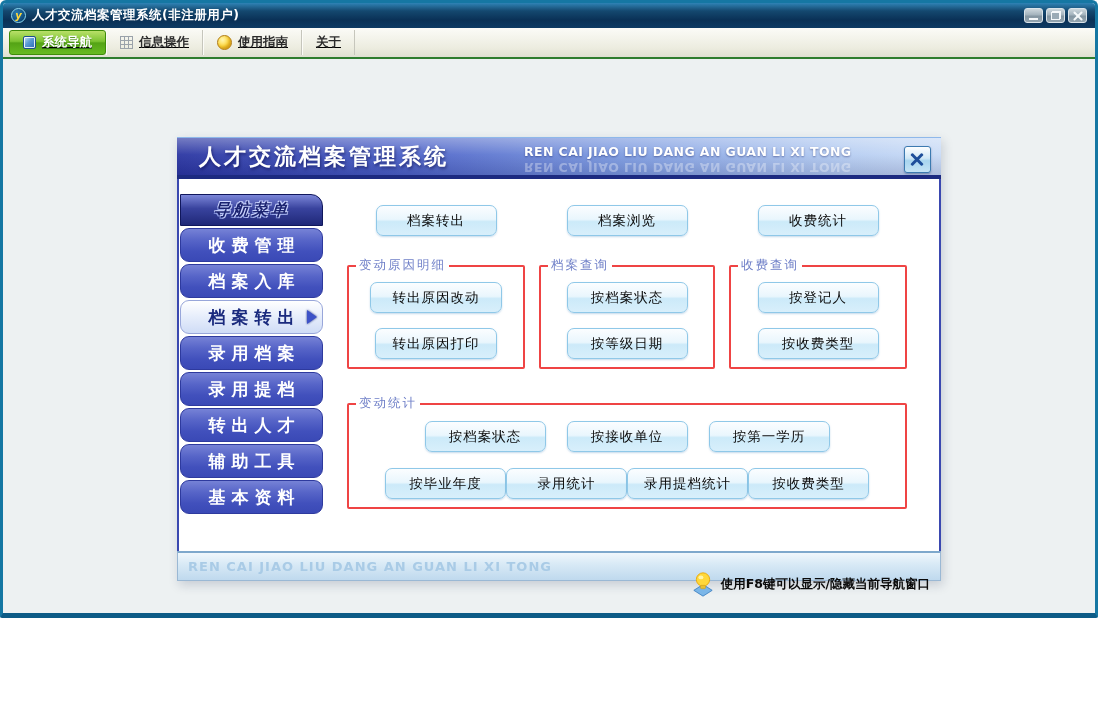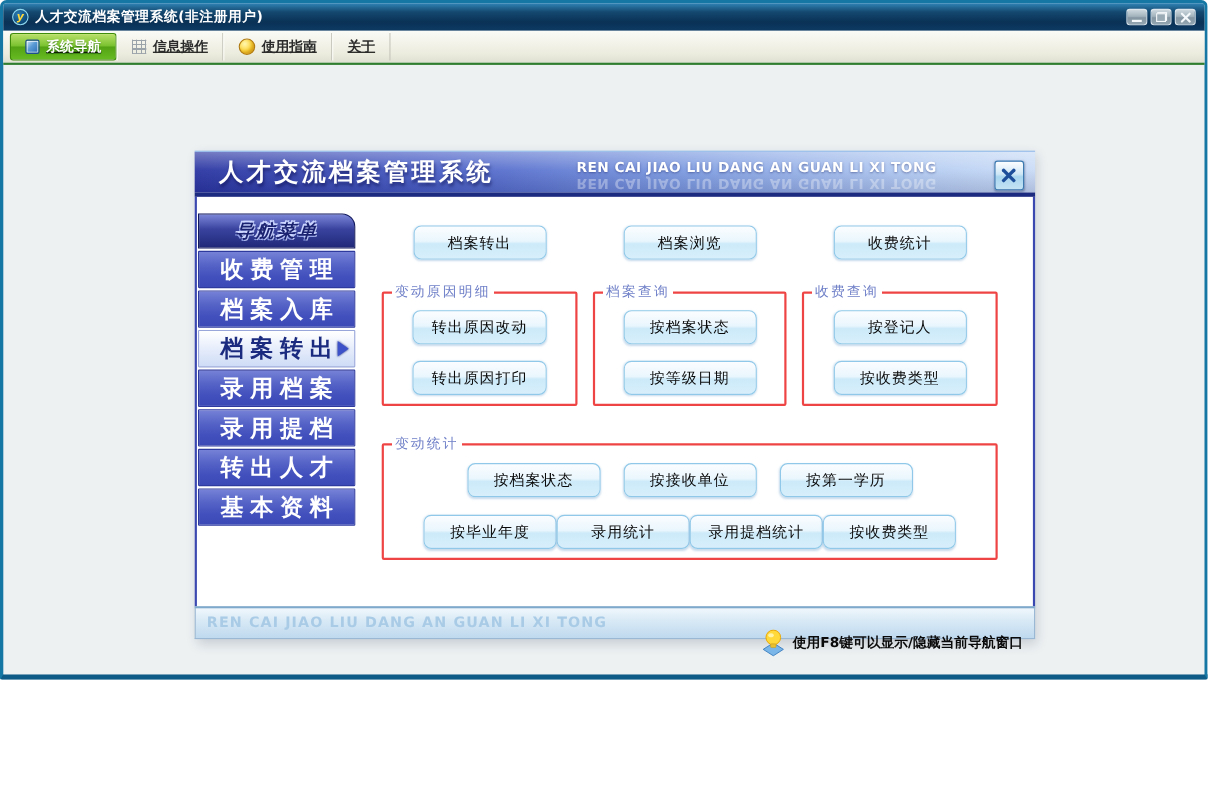--- a/index.html
+++ b/index.html
@@ -113,23 +113,23 @@
     background:linear-gradient(180deg,#7b86d8 0%,#39439e 45%,#1f2878 100%);
     display:flex; align-items:center; justify-content:center;
   }
   .nav-header span{
     font-size:16px; font-weight:700; font-style:italic; letter-spacing:3px; color:#1b2370;
     transform:skewX(-5deg);
     text-shadow:-1px -1px 0 rgba(205,215,255,.95), 1px -1px 0 rgba(205,215,255,.9),
                 -1px 1px 0 rgba(150,165,235,.9), 1px 1px 0 rgba(205,215,255,.85);
   }
   .nav-item{
-    height:34px; margin-bottom:2px; border:1px solid #2e3a9e; border-radius:1px;
+    height:34px; margin-bottom:2px; border:1px solid #2e3a9e; border-radius:9px;
     background:linear-gradient(180deg,#7682d6 0%,#5765c8 35%,#4150bc 70%,#3a49b6 100%);
-    color:#ffffff; font-size:21px; font-weight:700; letter-spacing:6px; text-indent:6px;
+    color:#ffffff; font-size:17px; font-weight:700; letter-spacing:6px; text-indent:6px;
     display:flex; align-items:center; justify-content:center; position:relative;
   }
   .nav-item.active{
     background:linear-gradient(180deg,#ffffff 0%,#e6edfb 50%,#cfdcf6 100%);
     color:#1a2a7e; border:1px solid #98a6da;
   }
   .nav-arrow{
     position:absolute; right:5px; top:50%; transform:translateY(-50%);
     width:0; height:0; border-left:10px solid #3d52c8;
     border-top:7px solid transparent; border-bottom:7px solid transparent;
@@ -232,36 +232,37 @@
       </div>
       <div class="nav-item">收费管理</div>
       <div class="nav-item">档案入库</div>
       <div class="nav-item active">
         <span style="letter-spacing:6px;text-indent:6px;">档案转出</span>
         <span class="nav-arrow"></span>
       </div>
       <div class="nav-item">录用档案</div>
       <div class="nav-item">录用提档</div>
       <div class="nav-item">转出人才</div>
+      <div class="nav-item">辅助工具</div>
       <div class="nav-item">基本资料</div>
     </div>
 
     <div class="content">
 
       <div class="quick-row">
         <button class="btn">档案转出</button>
         <button class="btn">档案浏览</button>
         <button class="btn">收费统计</button>
       </div>
 
       <div class="group-row">
         <fieldset>
           <legend>变动原因明细</legend>
           <div class="fs-buttons">
-            <button class="btn" style="width:122px;">转出原因改动</button>
+            <button class="btn" style="width:132px;">转出原因改动</button>
             <button class="btn" style="width:122px;">转出原因打印</button>
           </div>
         </fieldset>
         <fieldset>
           <legend>档案查询</legend>
           <div class="fs-buttons">
             <button class="btn" style="width:118px;">按档案状态</button>
             <button class="btn" style="width:118px;">按等级日期</button>
           </div>
         </fieldset>

